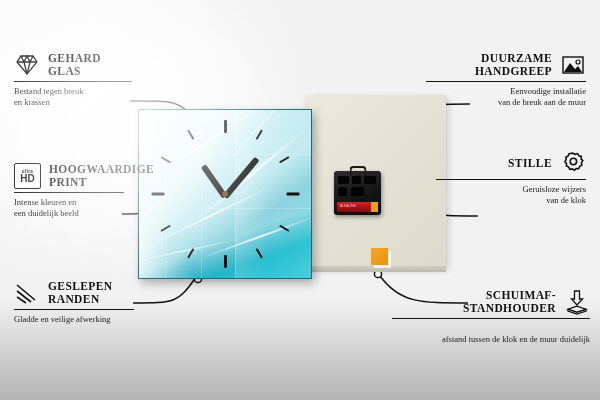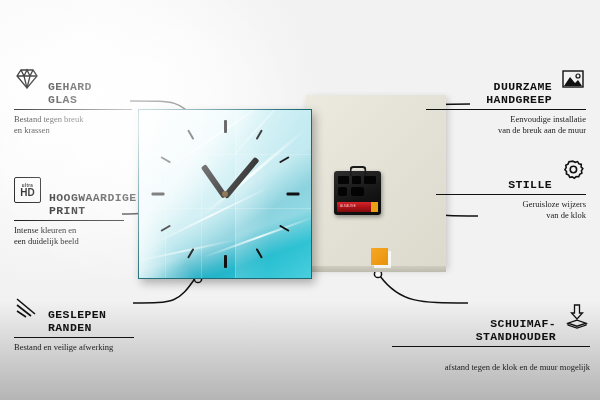--- a/index.html
+++ b/index.html
@@ -100,21 +100,21 @@
   .hand.minute{width:50px;height:6px;transform:rotate(-50deg);}
   .pin{position:absolute;left:83px;top:81px;width:6px;height:6px;border-radius:50%;background:#6b4a1e;}
 
   
   .callout{position:absolute;}
   .callout .head{display:flex;align-items:center;gap:8px;}
   .callout.left .head{justify-content:flex-start;}
   .callout.right .head{justify-content:flex-end;}
   .callout .title{
     font-size:11.5px;font-weight:bold;color:#101010;line-height:13px;
-    letter-spacing:.4px;font-family:Liberation Mono, monospace;text-transform:uppercase;margin-top:28px;
+    letter-spacing:.4px;font-family:Liberation Serif, serif;text-transform:uppercase;
   }
   .callout.right .title{text-align:right;}
   .rule{height:1px;background:#111;margin-top:3px;}
   .callout .desc{
     font-size:8.5px;color:#1c1c1c;line-height:11px;margin-top:4px;
     font-family:"Liberation Serif",serif;
   }
   .callout.right .desc{text-align:right;}
   .ico{width:26px;height:26px;flex:0 0 26px;display:block;}
   .ico svg{display:block;width:26px;height:26px;}
@@ -256,21 +256,21 @@
         </g>
           </svg>
       </span>
       <span class="title">
         <span>GESLEPEN</span><br>
         <span>RANDEN</span>
       </span>
     </div>
     <div class="rule"></div>
     <div class="desc">
-      <span>Bestand en veilige afwerking</span>
+      <span>Gladde en veilige afwerking</span>
     </div>
   </div>
 
   <div class="callout right" style="right:14px;top:52px;width:160px;">
     <div class="head">
       <span class="title">
         <span>DUURZAME</span><br>
         <span>HANDGREEP</span>
       </span>
       <span class="ico">
@@ -321,17 +321,17 @@
             <path d="M10.5 2 L10.5 10 L7.5 10 L13 16 L18.5 10 L15.5 10 L15.5 2 Z"></path>
             <path d="M13 17.2 L4 20.2 L13 23.2 L22 20.2 Z"></path>
             <path d="M4 20.2 L4 22 L13 25 L22 22 L22 20.2"></path>
           </g>
         </svg>
       </span>
     </div>
     <div class="rule"></div>
     <div class="desc">
       <br>
-      <span>afstand tegen de klok en de muur mogelijk</span>
+      <span>afstand tussen de klok en de muur duidelijk</span>
     </div>
   </div>
 
 </div>
 
 </body></html>

